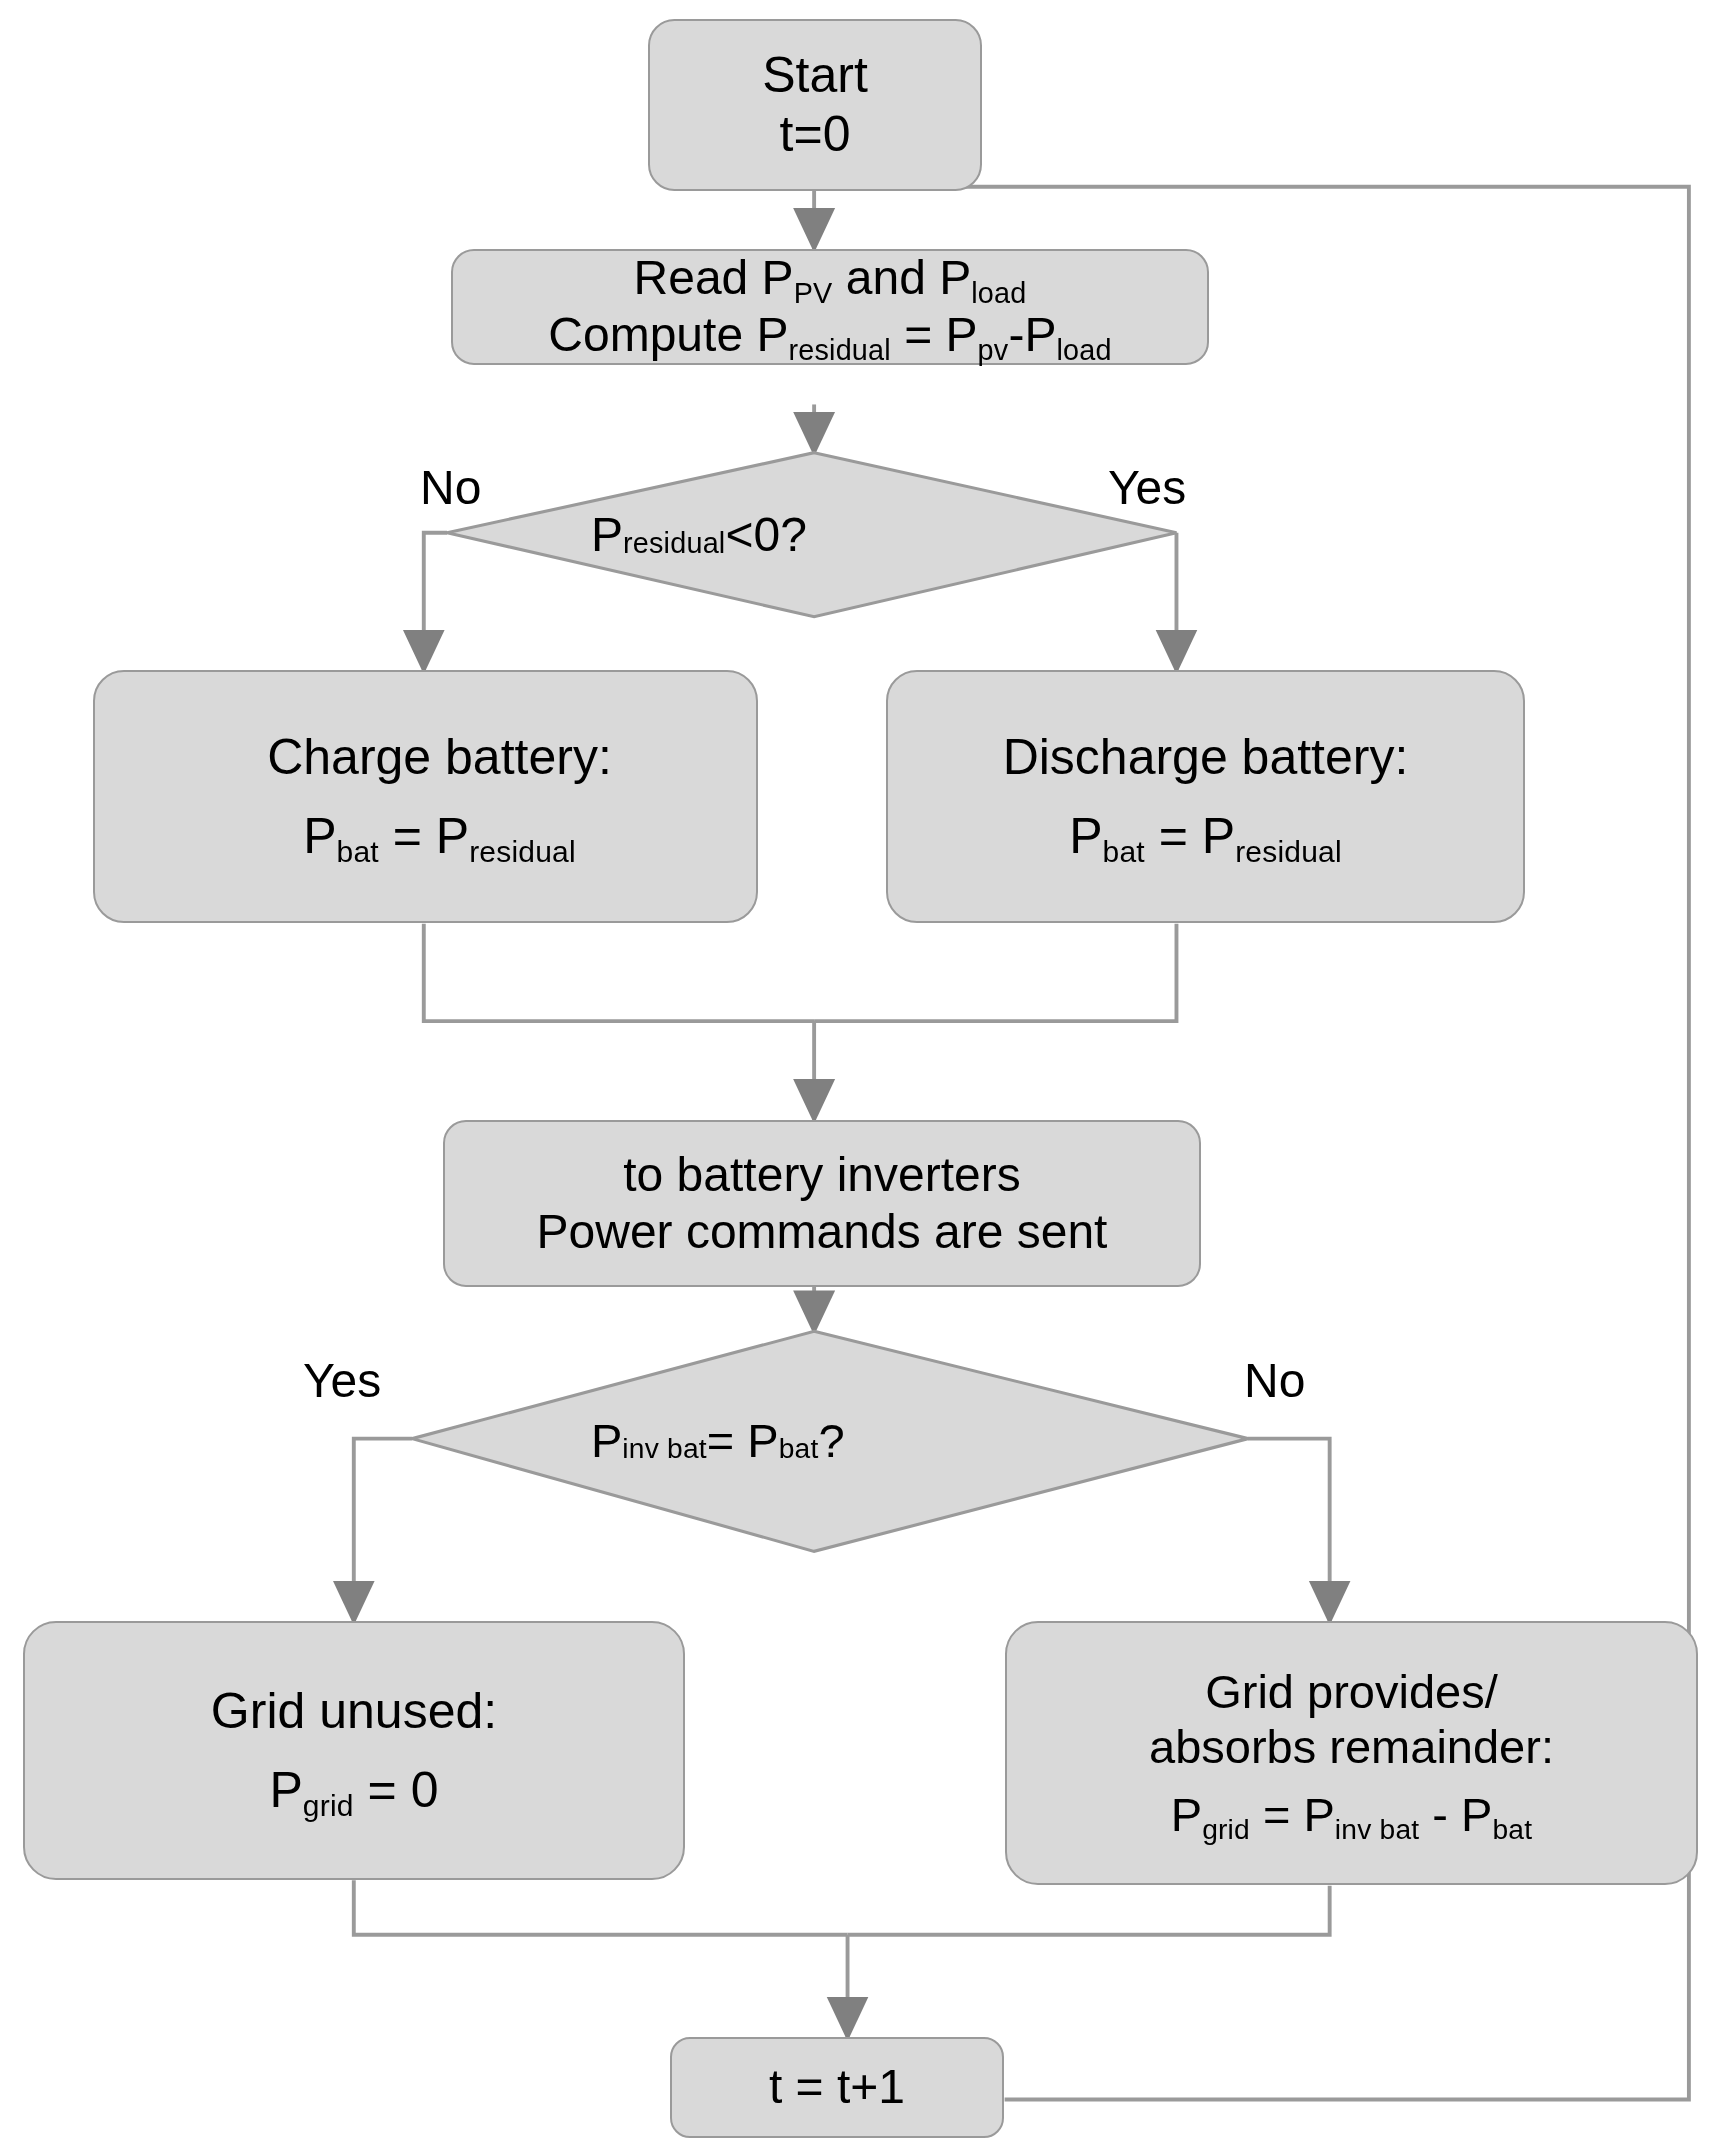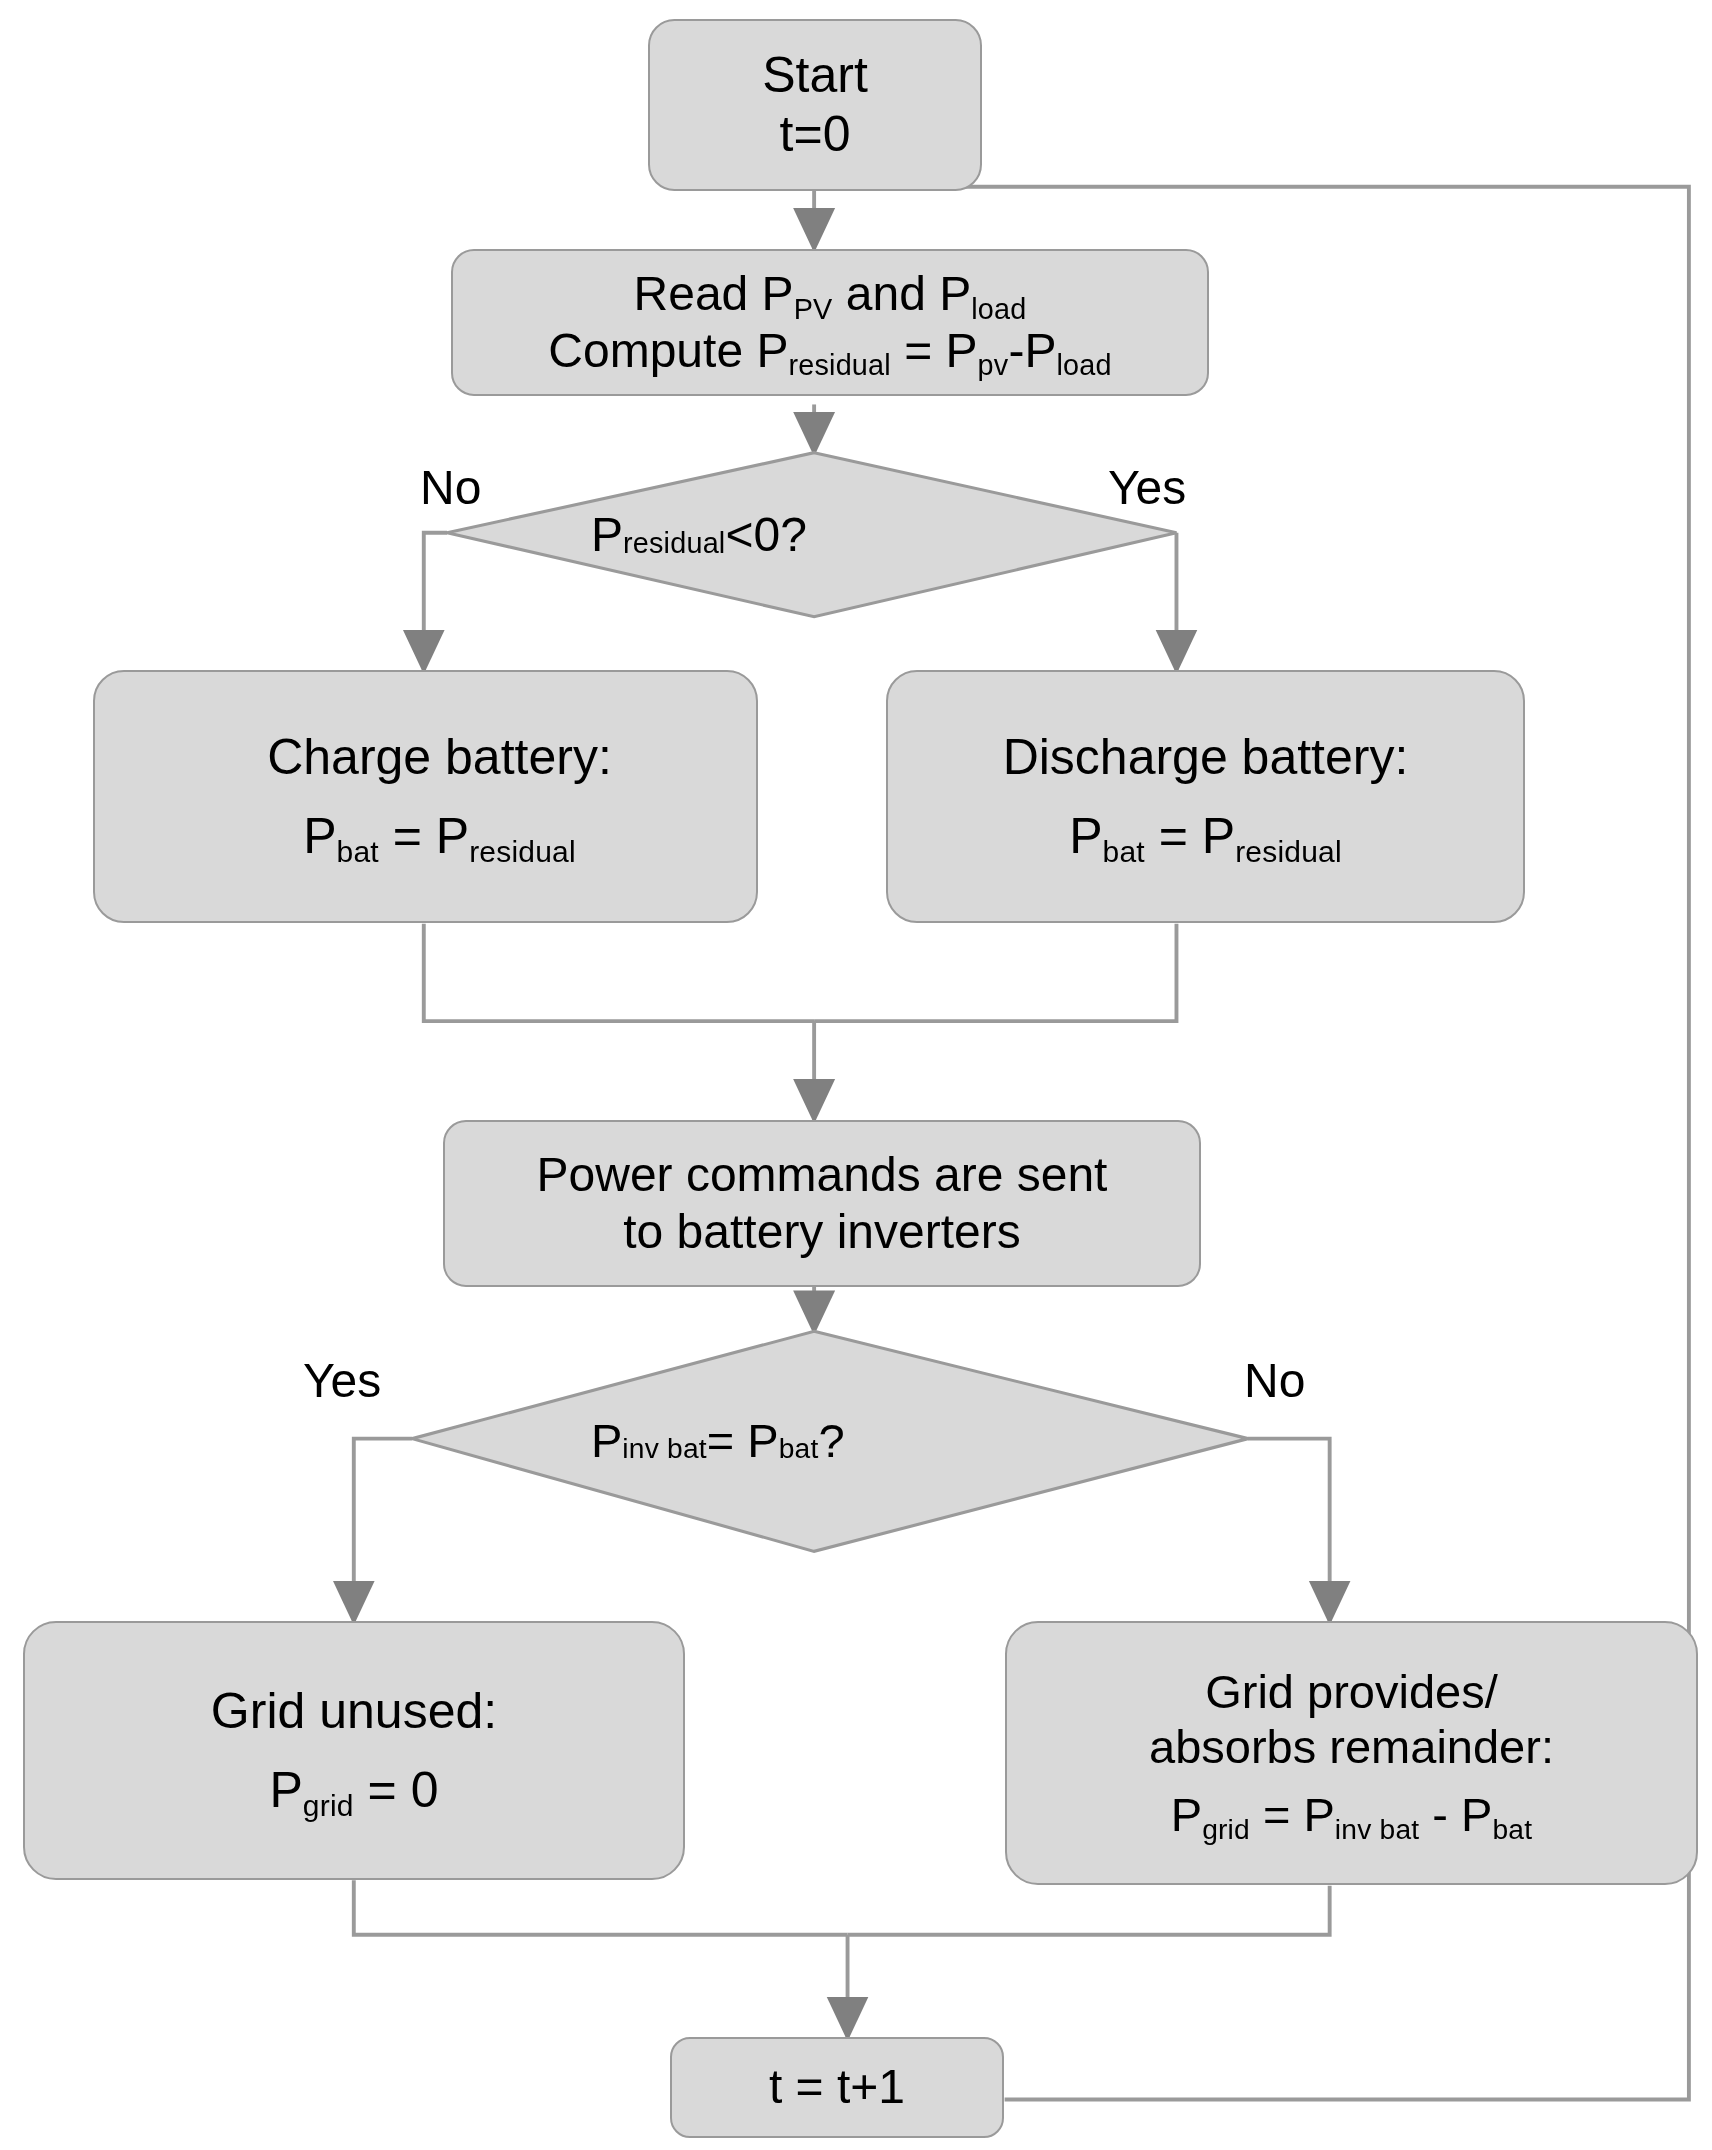--- a/index.html
+++ b/index.html
@@ -107,21 +107,21 @@
 
       <path d="M 1047 1712 L 1605 1850 L 1047 1995 L 530 1850 Z" fill="#d9d9d9" stroke="#9a9a9a" stroke-width="4"></path>
     </g>
   </svg>
 
   <div class="node-box" style="left:648px; top:18.7px; width:334px; height:172px;">
     <div class="node-line f64">Start</div>
     <div class="node-line f64">t=0</div>
   </div>
 
-  <div class="node-box" style="left:451px; top:249px; width:758px; height:147px; border-radius:23px;">
+  <div class="node-box" style="left:451px; top:249px; width:758px; height:116px; border-radius:23px;">
     <div class="node-line f62">
       <span>Read P</span><sub>PV</sub><span> and P</span><sub>load</sub>
     </div>
     <div class="node-line f62">
       <span>Compute P</span><sub>residual</sub><span> = P</span><sub>pv</sub><span>-P</span><sub>load</sub>
     </div>
   </div>
 
   <div class="diamond-label f62" style="left:591px; top:509px; width:451px; height:51px; justify-content:flex-start;">
     <span>P</span>
@@ -143,22 +143,22 @@
   </div>
 
   <div class="node-box" style="left:886px; top:670px; width:639px; height:253px; border-radius:31px;">
     <div class="node-line f64" style="margin-bottom:20px;">Discharge battery:</div>
     <div class="node-line f64">
       <span>P</span><sub>bat</sub><span> = P</span><sub>residual</sub>
     </div>
   </div>
 
   <div class="node-box" style="left:443px; top:1120px; width:758px; height:167px; border-radius:23px;">
+    <div class="node-line f62">to battery inverters</div>
     <div class="node-line f62">Power commands are sent</div>
-    <div class="node-line f62">to battery inverters</div>
   </div>
 
   <div class="diamond-label f60" style="left:591px; top:1415px; width:451px; height:51px; justify-content:flex-start;">
     <span>P</span>
       <sub>inv bat</sub>
       <span> = P</span>
       <sub>bat</sub>
       <span>?</span>
   </div>
   <div class="edge-label f62" style="left:303px; top:1353px;">

